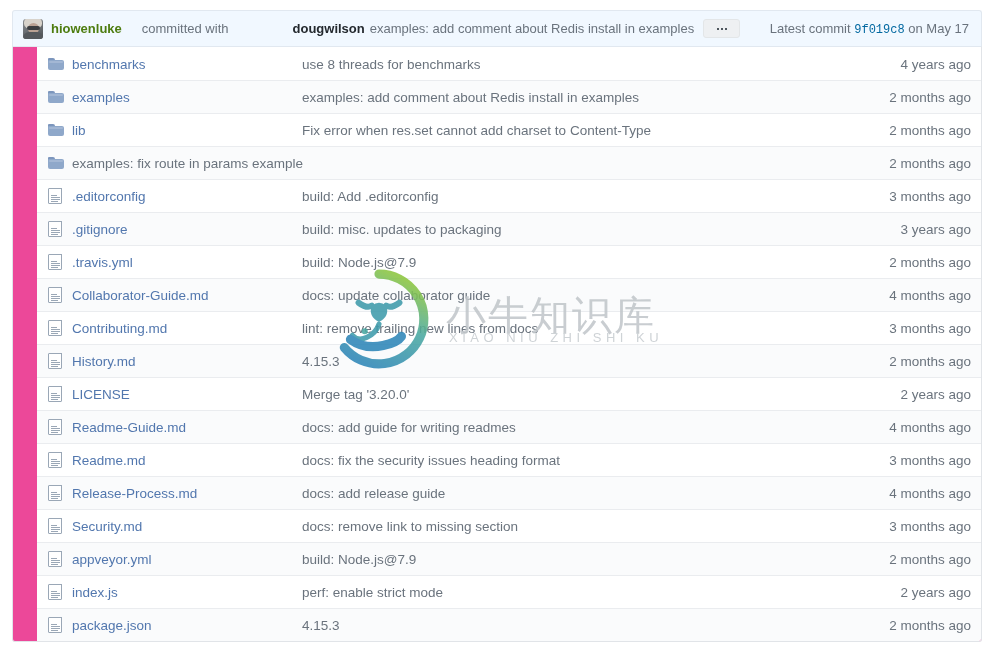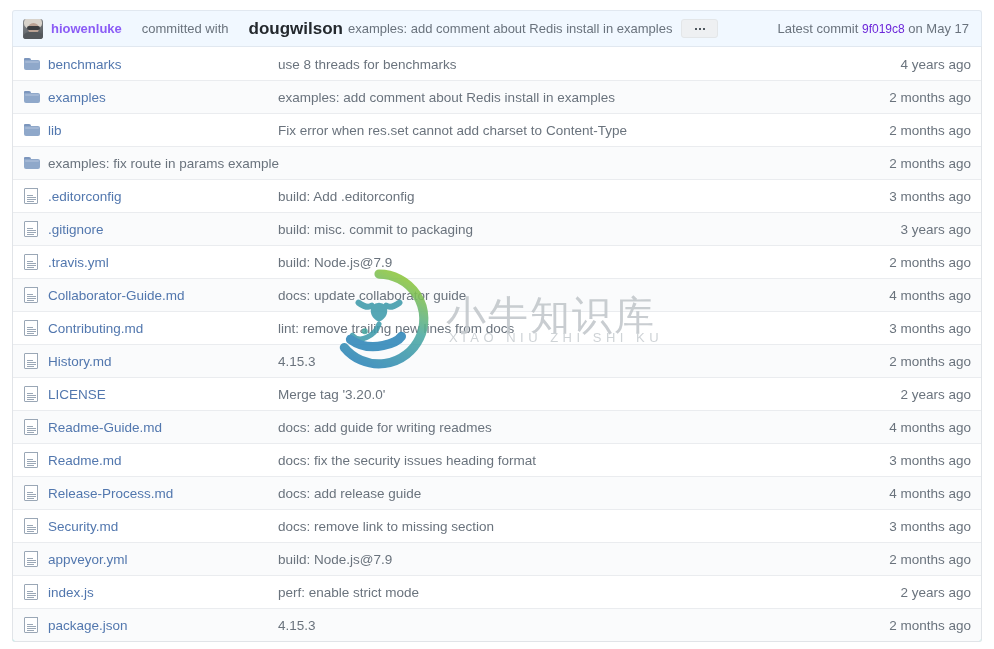--- a/index.html
+++ b/index.html
@@ -80,31 +80,32 @@
   .avatar .av-body {
     position: absolute;
     left: 0; bottom: 0;
     width: 20px; height: 7px;
     background: #54585c;
     border-radius: 6px 6px 0 0;
   }
   .author {
     font-size: 13px;
     font-weight: bold;
-    color: #8b5cf6;
+    color: #4d7c0f;
   }
   .plain {
     font-size: 13px;
     color: #6a737d;
     margin: 0 20px;
   }
   .coauthor {
-    font-size: 17px;
+    font-size: 13px;
     font-weight: bold;
     color: #24292e;
+    margin-left: 44px;
   }
   .commit-msg {
     font-size: 13px;
     color: #6a737d;
     margin-left: 5px;
     overflow: hidden;
     text-overflow: ellipsis;
   }
   .ellipsis-btn {
     flex: 0 0 auto;
@@ -129,37 +130,38 @@
     border-radius: 0;
   }
   .commit-right {
     flex: 0 0 auto;
     font-size: 13px;
     color: #6a737d;
     white-space: nowrap;
     padding-left: 14px;
   }
   .sha {
-    font-family: Liberation Sans, sans-serif;
+    font-family: Liberation Mono, monospace;
     font-size: 12px;
-    color: #6d28d9;
+    color: #0369a1;
   }
 
   
   .file-table {
     position: absolute;
     left: 12px;
     top: 46px;
     width: 970px;
     box-sizing: border-box;
     border: 1px solid #e1e4e8;
     border-top: 1px solid #e1e8f0;
     border-radius: 0 0 3px 3px;
-    background: #5eead4;
+    background: #ec4899;
     overflow: hidden;
+    padding-left: 24px;
   }
   .row {
     display: flex;
     align-items: center;
     height: 33px;
     box-sizing: border-box;
     border-top: 1px solid #eaecef;
     background: #ffffff;
     padding: 0 10px 0 11px;
   }
@@ -406,21 +408,21 @@
           <span class="ico-file">
             <span class="corner"></span>
             <span class="corner2"></span>
             <span class="ln l1"></span>
             <span class="ln l2"></span>
             <span class="ln l3"></span>
             <span class="ln l4"></span>
           </span>
         </div>
         <div class="cell-name"><a class="file-link">.gitignore</a></div>
-        <div class="cell-msg"><a class="msg-text">build: misc. commit to packaging</a></div>
+        <div class="cell-msg"><a class="msg-text">build: misc. updates to packaging</a></div>
         <div class="cell-age"><span class="age-text">3 years ago</span></div>
       </div>
       <div class="row">
         <div class="cell-icon">
           <span class="ico-file">
             <span class="corner"></span>
             <span class="corner2"></span>
             <span class="ln l1"></span>
             <span class="ln l2"></span>
             <span class="ln l3"></span>

